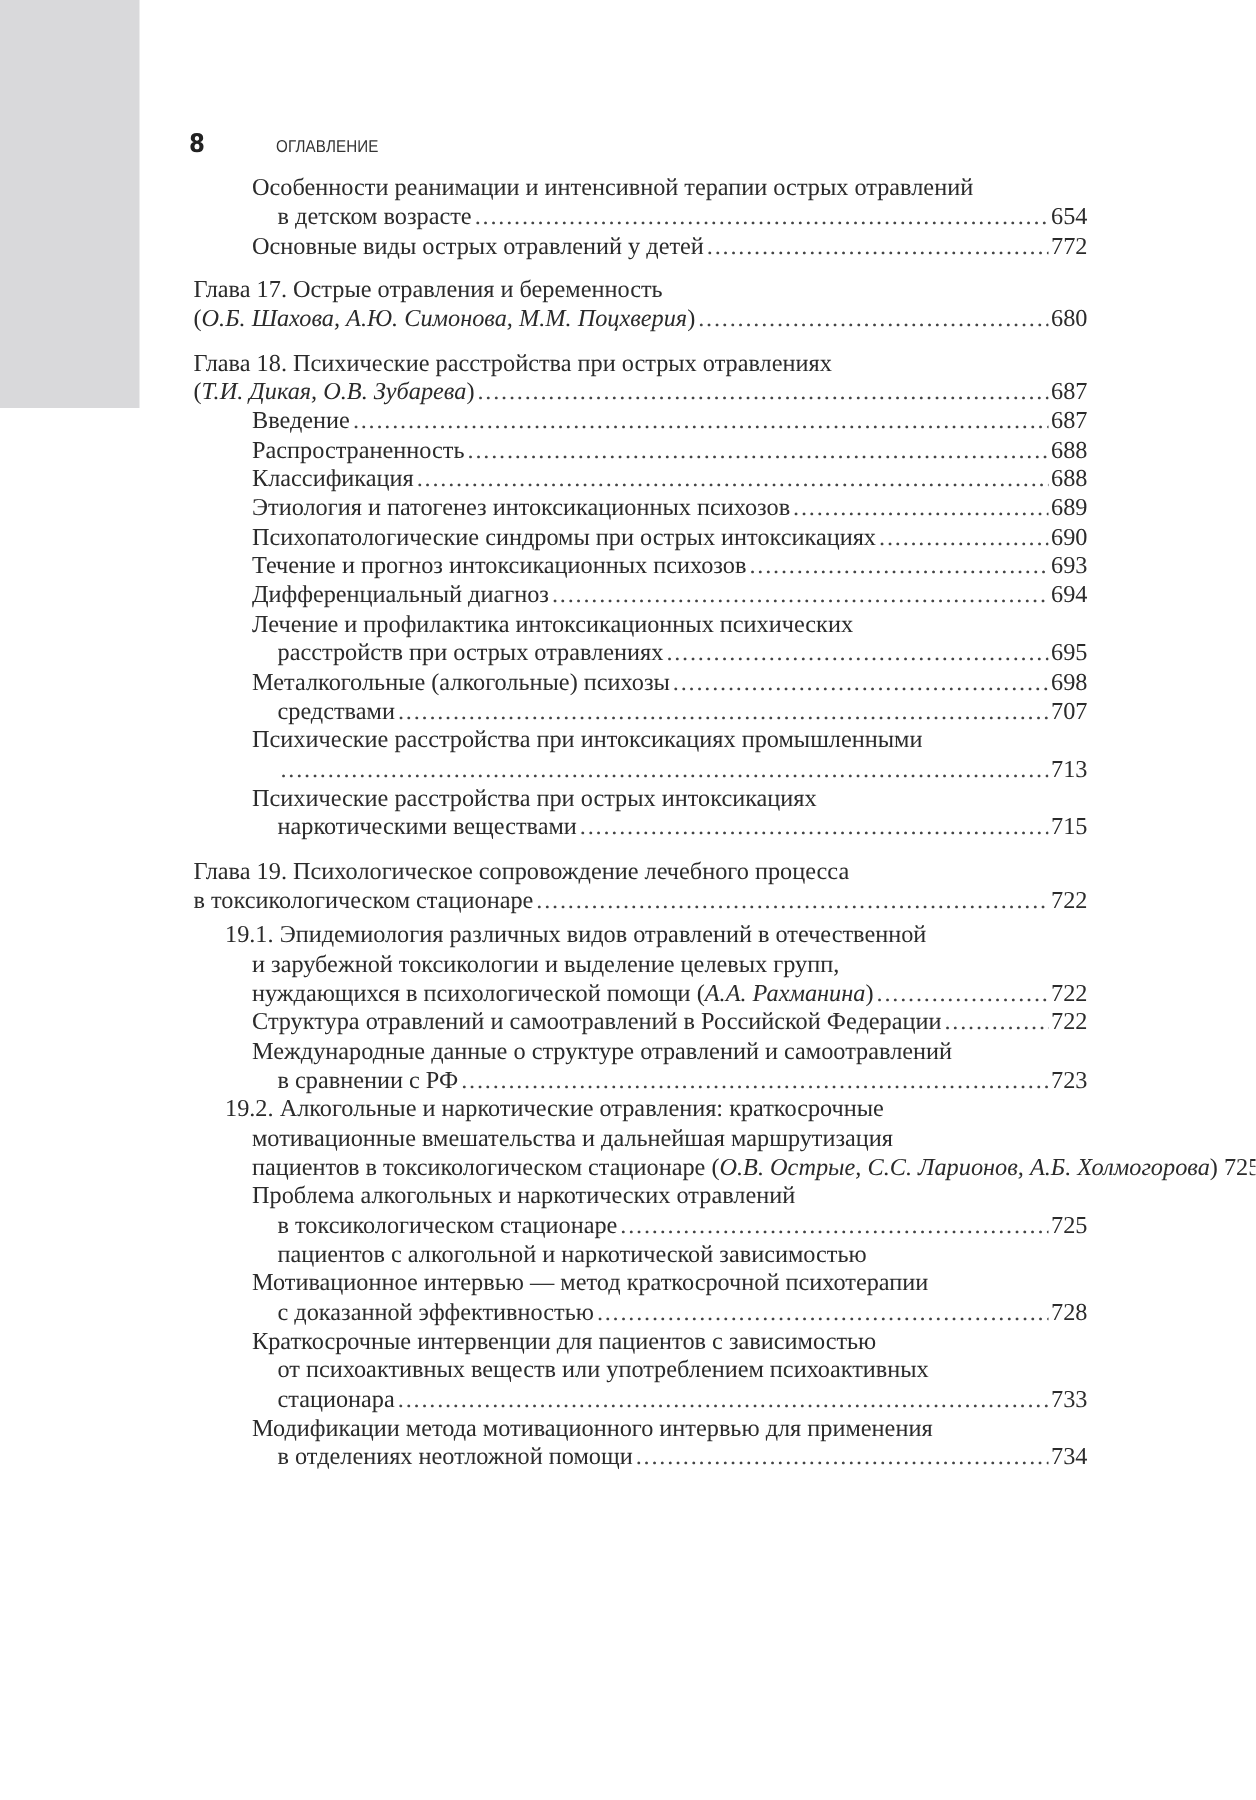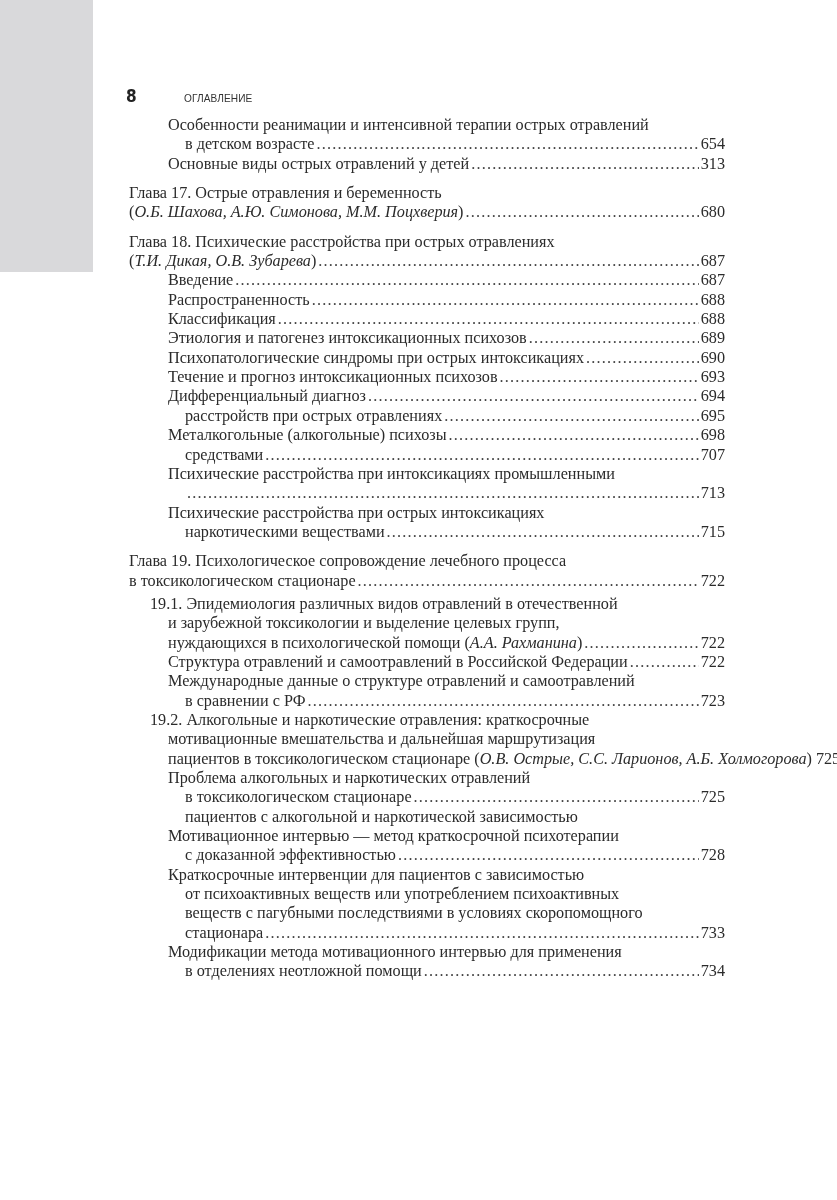--- a/index.html
+++ b/index.html
@@ -64,21 +64,21 @@
       <div class="line last cont">
         <span class="t"><span>в детском возрасте</span></span>
         <span class="dots"></span>
         <span class="pg">654</span>
       </div>
     </div>
     <div class="entry" style="--ml: 168px; --hang: 17px;">
       <div class="line last">
         <span class="t"><span>Основные виды острых отравлений у детей</span></span>
         <span class="dots"></span>
-        <span class="pg">313</span>
+        <span class="pg">772</span>
       </div>
     </div>
     <div class="gap"></div>
     <div class="entry" style="--ml: 129px; --hang: 0px;">
       <div class="line"><span class="t"><b>Глава 17.</b> <span>Острые отравления и беременность</span></span></div>
       <div class="line last cont">
         <span class="t"><span>(</span><i>О.Б. Шахова, А.Ю. Симонова, М.М. Поцхверия</i><span>)</span></span>
         <span class="dots"></span>
         <span class="pg">680</span>
       </div>
@@ -135,20 +135,21 @@
       </div>
     </div>
     <div class="entry" style="--ml: 168px; --hang: 17px;">
       <div class="line last">
         <span class="t"><span>Дифференциальный диагноз</span></span>
         <span class="dots"></span>
         <span class="pg">694</span>
       </div>
     </div>
     <div class="entry" style="--ml: 168px; --hang: 17px;">
+      <div class="line"><span class="t"><span>Лечение и профилактика интоксикационных психических</span></span></div>
       <div class="line last cont">
         <span class="t"><span>расстройств при острых отравлениях</span></span>
         <span class="dots"></span>
         <span class="pg">695</span>
       </div>
     </div>
     <div class="entry" style="--ml: 168px; --hang: 17px;">
       <div class="line last">
         <span class="t"><span>Металкогольные (алкогольные) психозы</span></span>
         <span class="dots"></span>
@@ -233,21 +234,20 @@
       <div class="line"><span class="t"><span>Мотивационное интервью — метод краткосрочной психотерапии</span></span></div>
       <div class="line last cont">
         <span class="t"><span>с доказанной эффективностью</span></span>
         <span class="dots"></span>
         <span class="pg">728</span>
       </div>
     </div>
     <div class="entry" style="--ml: 168px; --hang: 17px;">
       <div class="line"><span class="t"><span>Краткосрочные интервенции для пациентов с зависимостью</span></span></div>
       <div class="line cont"><span class="t"><span>от психоактивных веществ или употреблением психоактивных</span></span></div>
-      <div class="line cont"><span class="t"><span>веществ с пагубными последствиями в условиях скоропомощного</span></span></div>
       <div class="line last cont">
         <span class="t"><span>стационара</span></span>
         <span class="dots"></span>
         <span class="pg">733</span>
       </div>
     </div>
     <div class="entry" style="--ml: 168px; --hang: 17px;">
       <div class="line"><span class="t"><span>Модификации метода мотивационного интервью для применения</span></span></div>
       <div class="line last cont">
         <span class="t"><span>в отделениях неотложной помощи</span></span>

